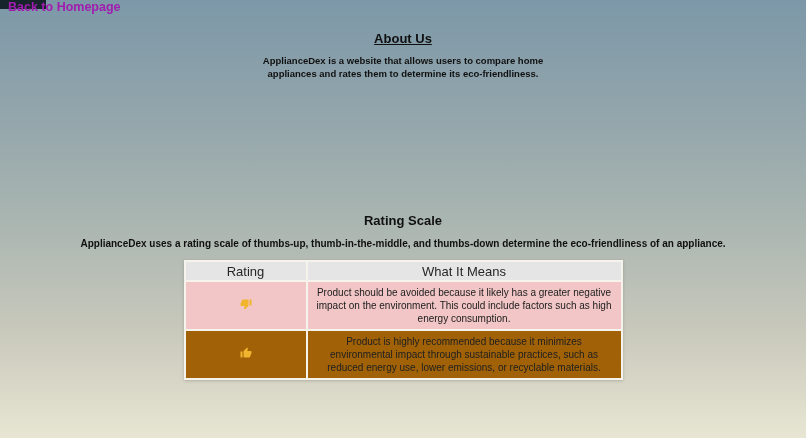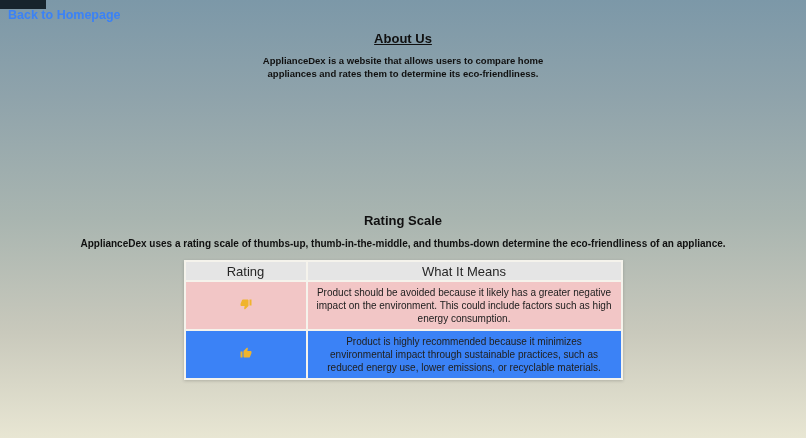--- a/index.html
+++ b/index.html
@@ -23,24 +23,24 @@
     position: absolute;
     left: 0;
     top: 0;
     width: 46px;
     height: 9px;
     background: #17242c;
   }
   .back-link {
     position: absolute;
     left: 8px;
-    top: 8px;
+    top: 0;
     font-size: 12.5px;
     font-weight: bold;
-    color: #3b82f6;
+    color: #a21caf;
     text-decoration: none;
     cursor: pointer;
   }
   main {
     text-align: center;
     color: #101010;
   }
   .about-title {
     margin: 0;
     padding-top: 31px;
@@ -90,21 +90,21 @@
     padding: 1px 0;
   }
   .rating-table td {
     font-size: 10px;
     color: #202020;
     line-height: 1.3;
     padding: 4px 8px;
   }
   tr.row-negative td { background: #f2c6c6; }
   tr.row-neutral  td { background: #fbf0cc; }
-  tr.row-positive td { background: #3b82f6; }
+  tr.row-positive td { background: #a16207; }
   .thumb {
     display: inline-block;
     width: 12px;
     height: 12px;
     line-height: 0;
   }
   .thumb svg { width: 12px; height: 12px; fill: #f0b42e; }
   .thumb-down svg   { transform: rotate(180deg); }
   .thumb-middle svg { transform: rotate(-90deg); }
 </style>

